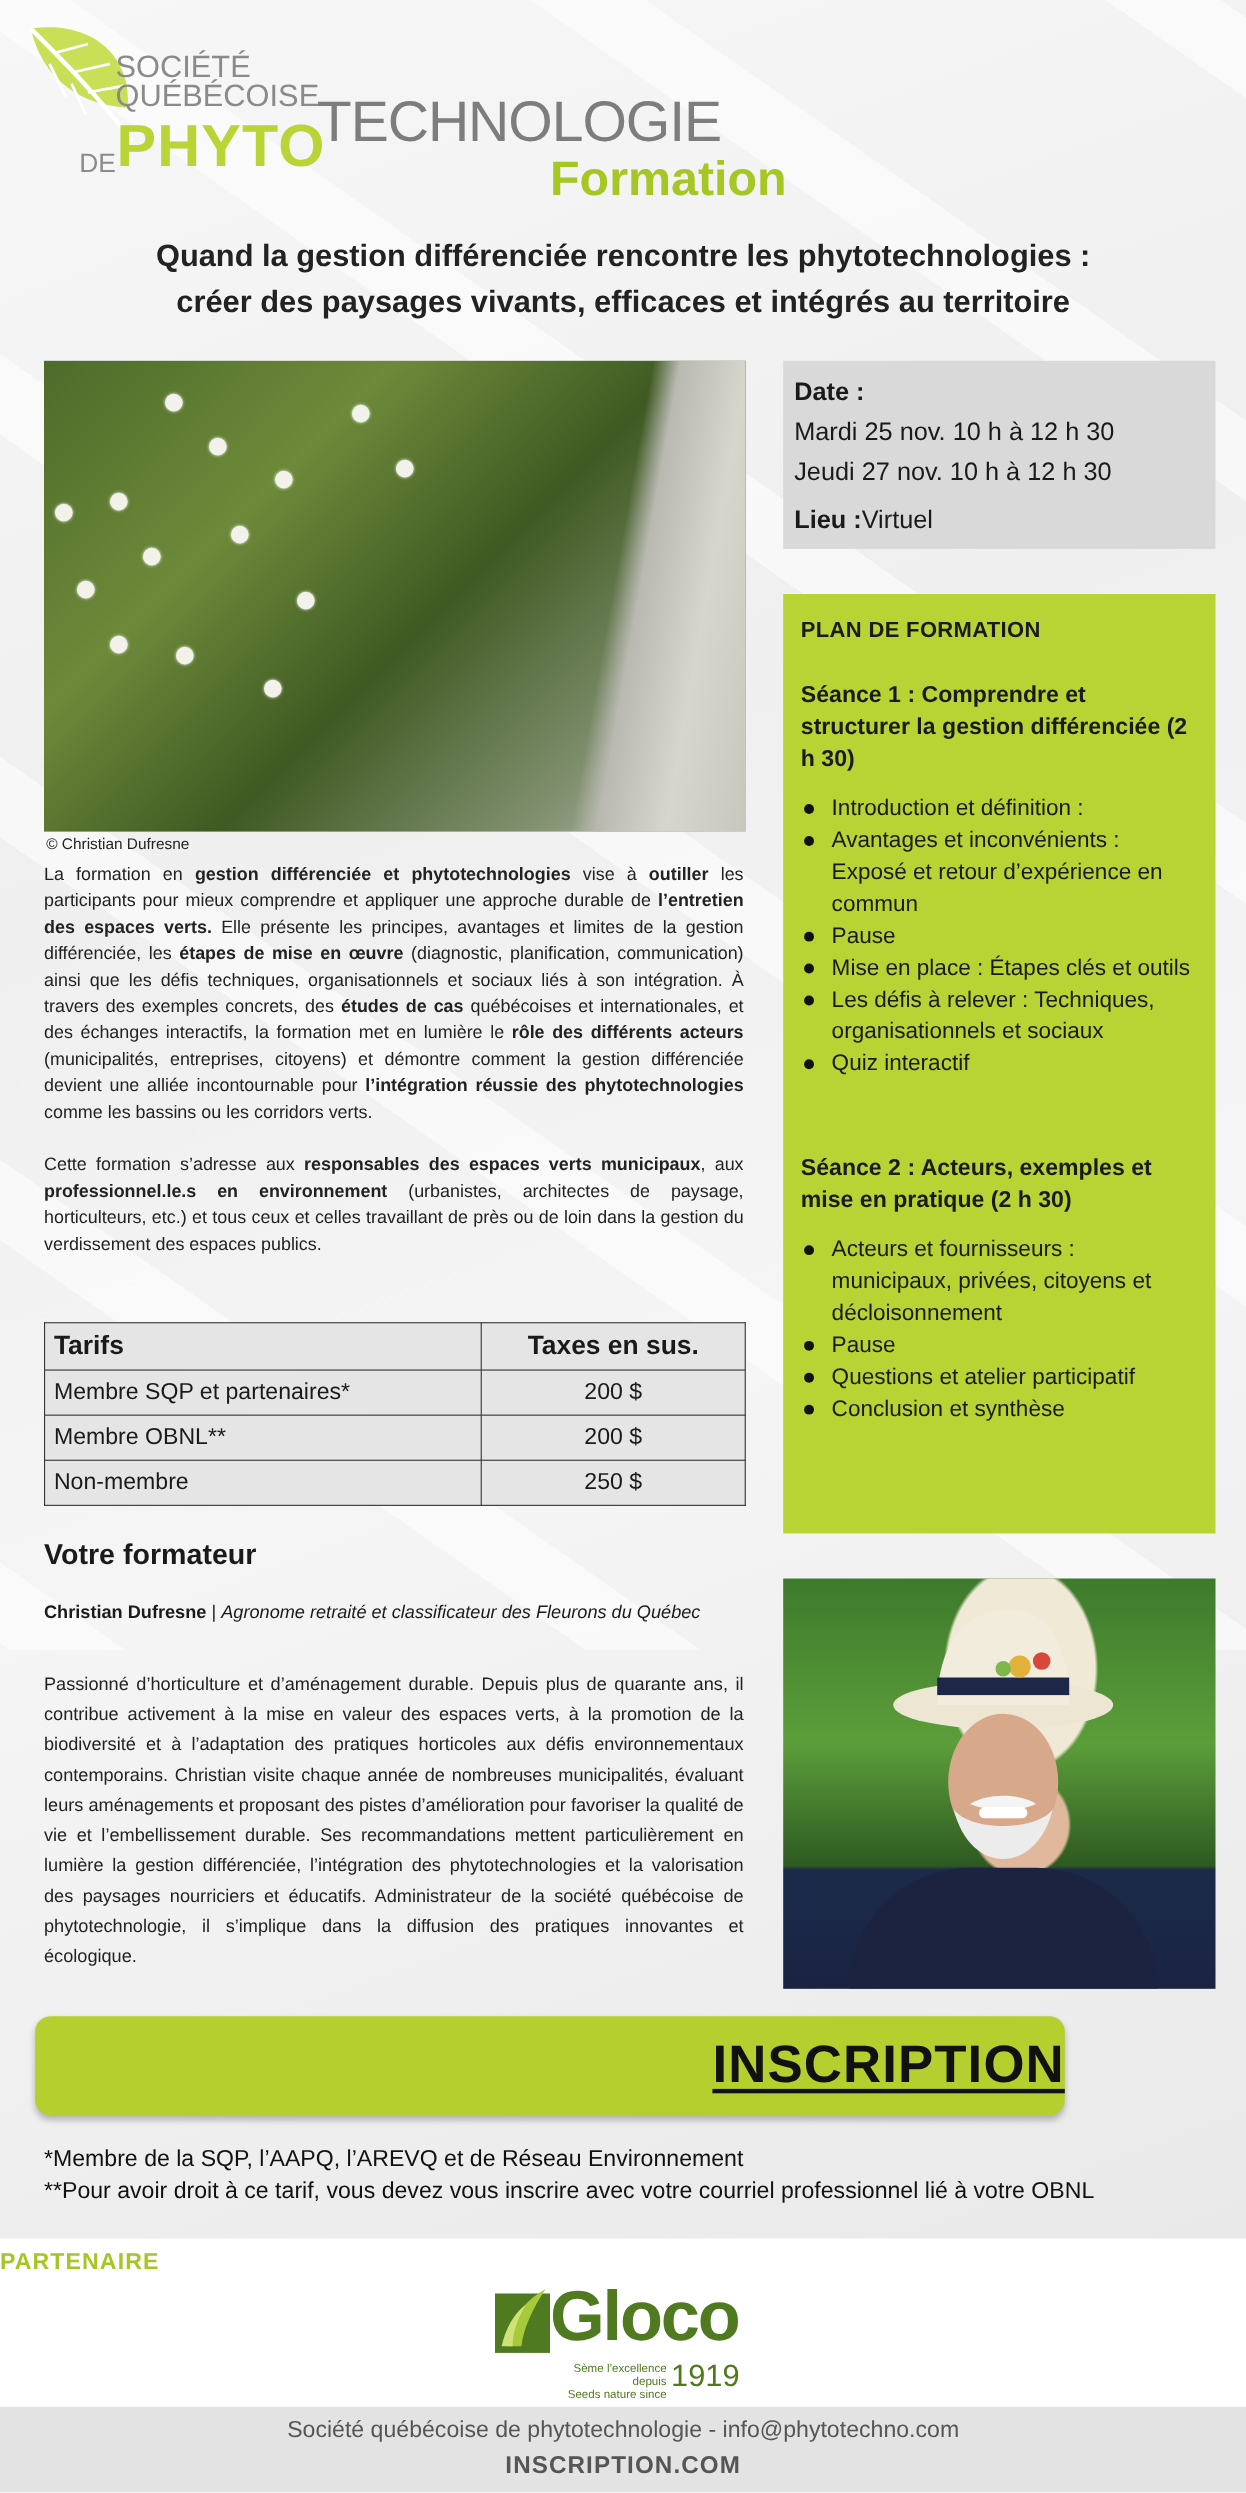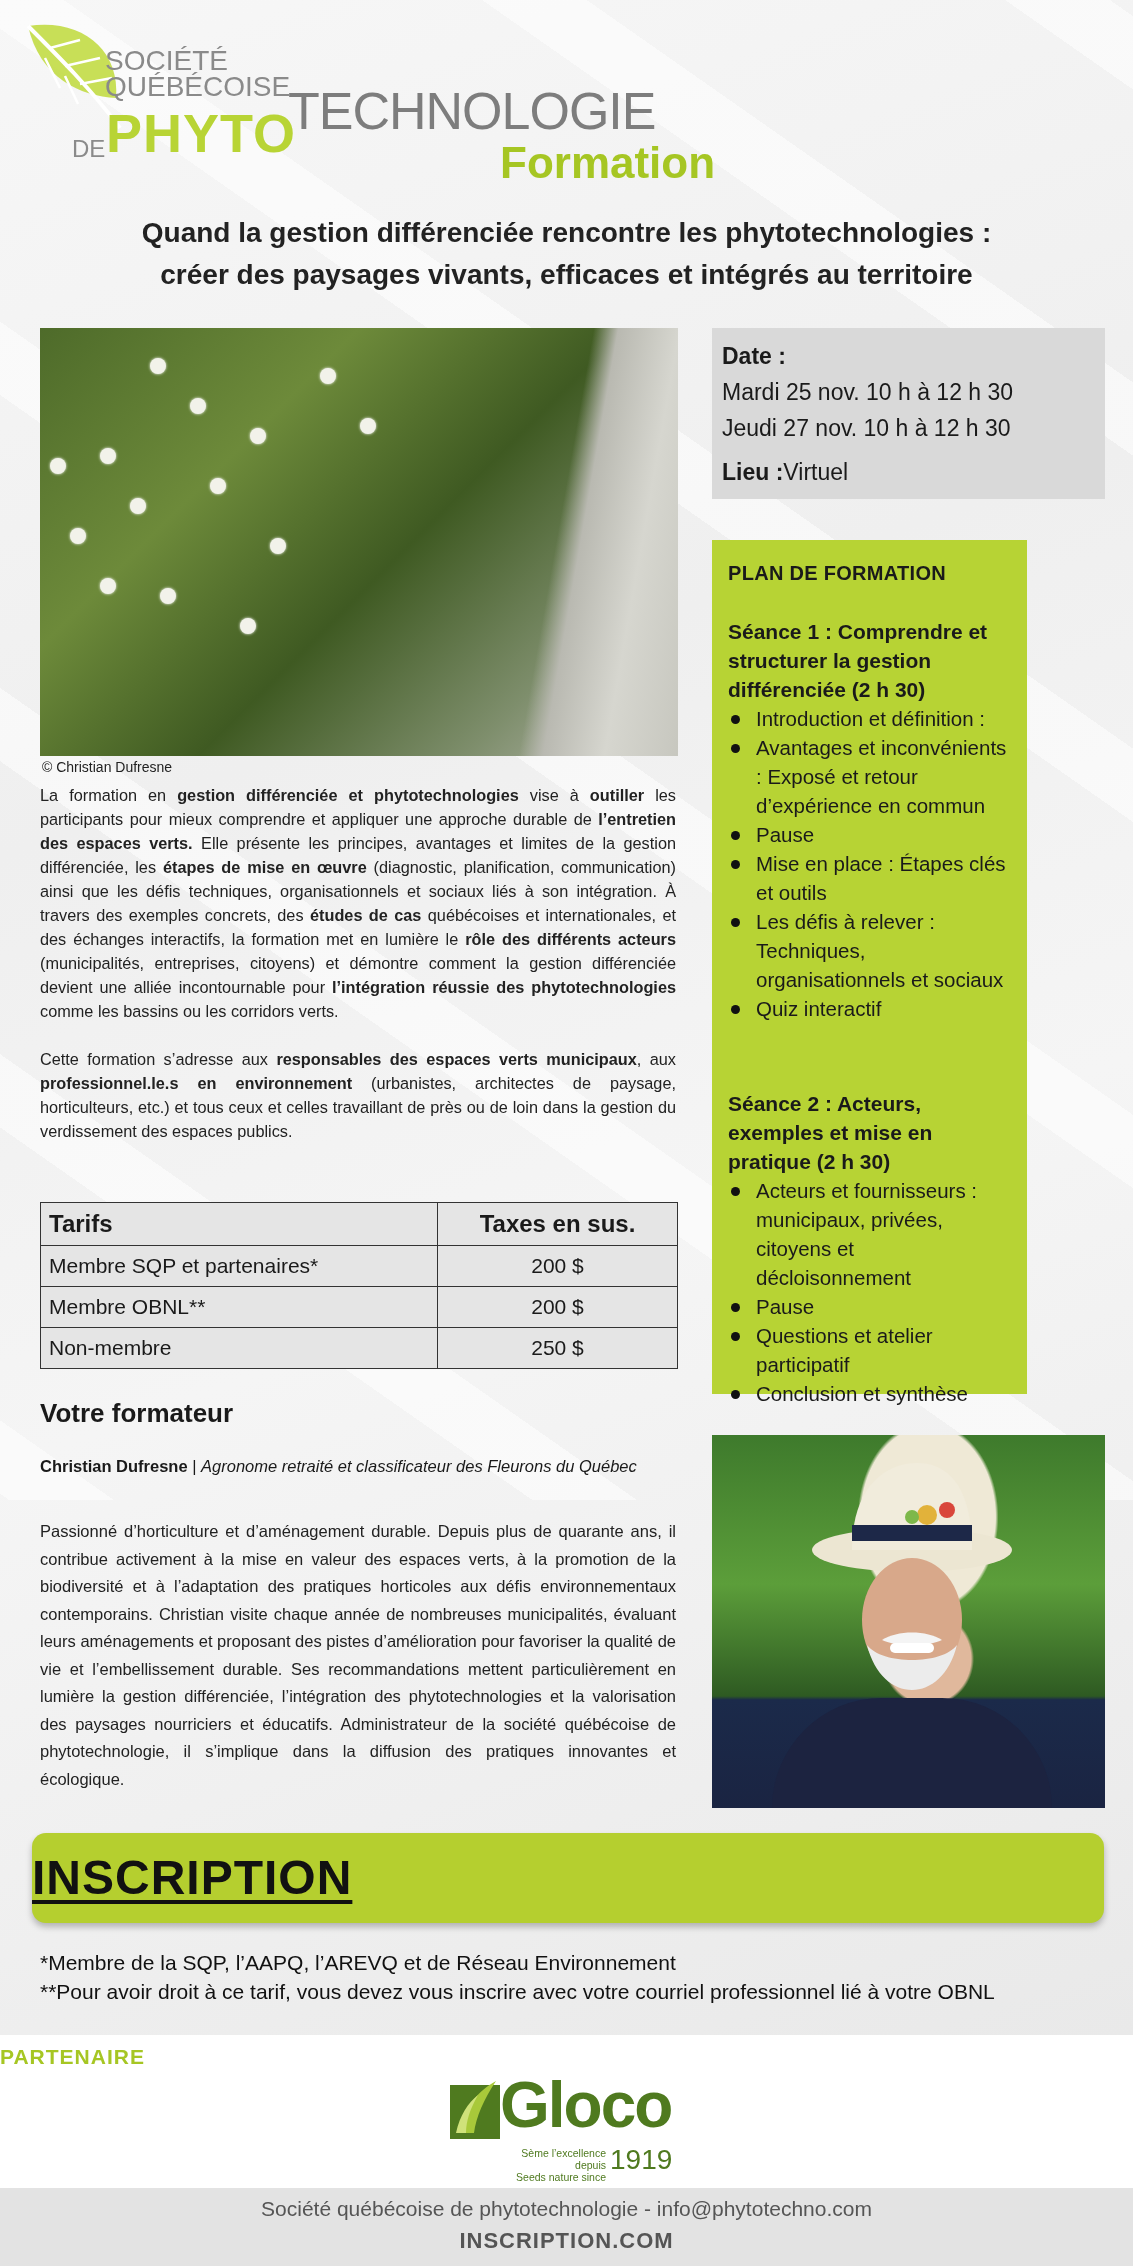--- a/index.html
+++ b/index.html
@@ -27,31 +27,31 @@
 .tarifs td{border:1.5px solid #333;height:41px;padding:0 8px;background:#e5e5e5}
 .tarifs tr:first-child td{height:43px;font-weight:bold;font-size:24px}
 .tarifs td:nth-child(2){text-align:center;width:240px}
 .formateur-h{left:40px;top:1398px;font-size:26px;font-weight:bold}
 .formateur-name{left:40px;top:1452px;width:636px;font-size:16.5px;line-height:28px}
 .bio{left:40px;top:1518px;width:636px;font-size:16.5px;line-height:27.5px;text-align:justify;color:#222}
 
 .datebox{left:712px;top:328px;width:393px;height:171px;background:#d9d9d9;padding:10px 10px}
 .datebox .lbl{font-size:23px;font-weight:bold;line-height:36px}
 .datebox .line{font-size:23px;line-height:36px}
-.plan{left:712px;top:540px;width:315px;height:854px;background:#b7d334;padding:22px 16px}
+.plan{left:712px;top:540px;width:393px;height:854px;background:#b7d334;padding:22px 16px}
 .plan h3{font-size:20px;font-weight:bold;margin-bottom:32px;letter-spacing:0.3px}
 .plan h4{font-size:21px;font-weight:bold;line-height:29px}
-.plan ul{list-style:none;margin-top:0}
+.plan ul{list-style:none;margin-top:16px}
 .plan li{font-size:20.5px;line-height:29px;padding-left:28px;position:relative}
 .plan li:before{content:"";position:absolute;left:3px;top:11px;width:9px;height:9px;border-radius:50%;background:#111}
 .s2{margin-top:66px}
 .portrait{left:712px;top:1435px;width:393px;height:373px;background:radial-gradient(ellipse at 55% 60%,#e0b89c 0 14%,transparent 15%),radial-gradient(ellipse at 55% 22%,#efe9d6 0 22%,transparent 23%),linear-gradient(180deg,#3e7a2c 0%,#5c9e3a 40%,#2e5a22 70%,#1b2a4a 71%,#1a2442 100%);overflow:hidden}
 .portrait .shirt{position:absolute;left:60px;bottom:0;width:280px;height:110px;background:#1c2340;border-radius:120px 120px 0 0}
 
-.insc{left:32px;top:1833px;width:1072px;height:90px;background:#b5cf2f;border-radius:14px;box-shadow:0 4px 6px rgba(0,0,0,0.25);text-align:left;cursor:pointer}
+.insc{left:32px;top:1833px;width:936px;height:90px;background:#b5cf2f;border-radius:14px;box-shadow:0 4px 6px rgba(0,0,0,0.25);text-align:right;cursor:pointer}
 .insc span{display:inline-block;font-size:48px;font-weight:bold;letter-spacing:1px;line-height:90px;text-decoration:underline;text-underline-offset:6px;color:#111}
 .notes{left:40px;top:1948px;font-size:21px;line-height:29px;color:#111}
 
 .partner-lbl{left:0;top:2045px;width:1133px;text-align:left;font-size:21px;font-weight:bold;color:#a6c623;letter-spacing:1px}
 .gloco{left:450px;top:2075px;width:250px;height:105px}
 .footer{left:0;top:2188px;width:1133px;height:78px;background:#e3e3e3;text-align:center}
 .footer .l1{font-size:21px;color:#555;line-height:32px;padding-top:5px}
 .footer .l2{font-size:22px;font-weight:bold;color:#555;letter-spacing:1px;line-height:32px}
 b{font-weight:bold}
 </style>

